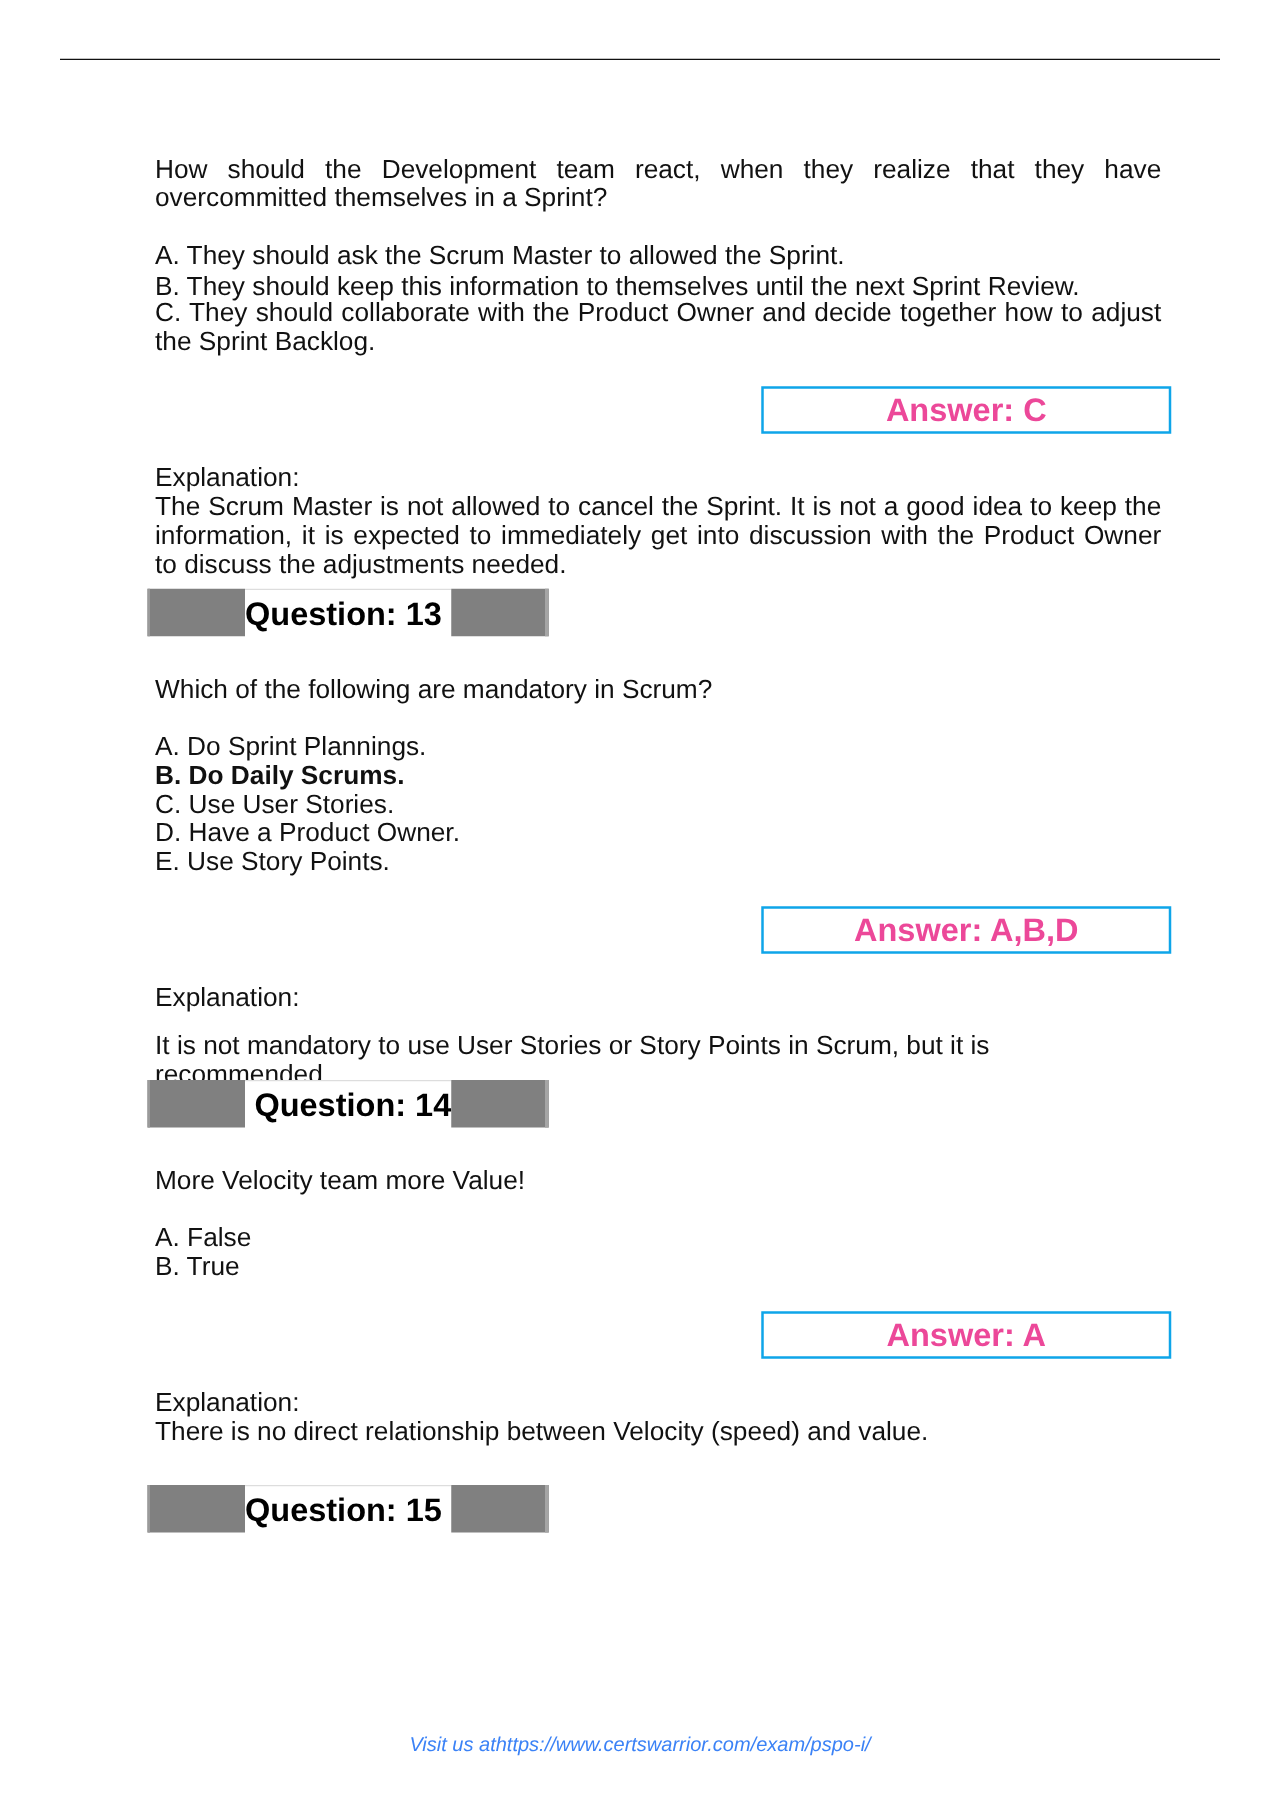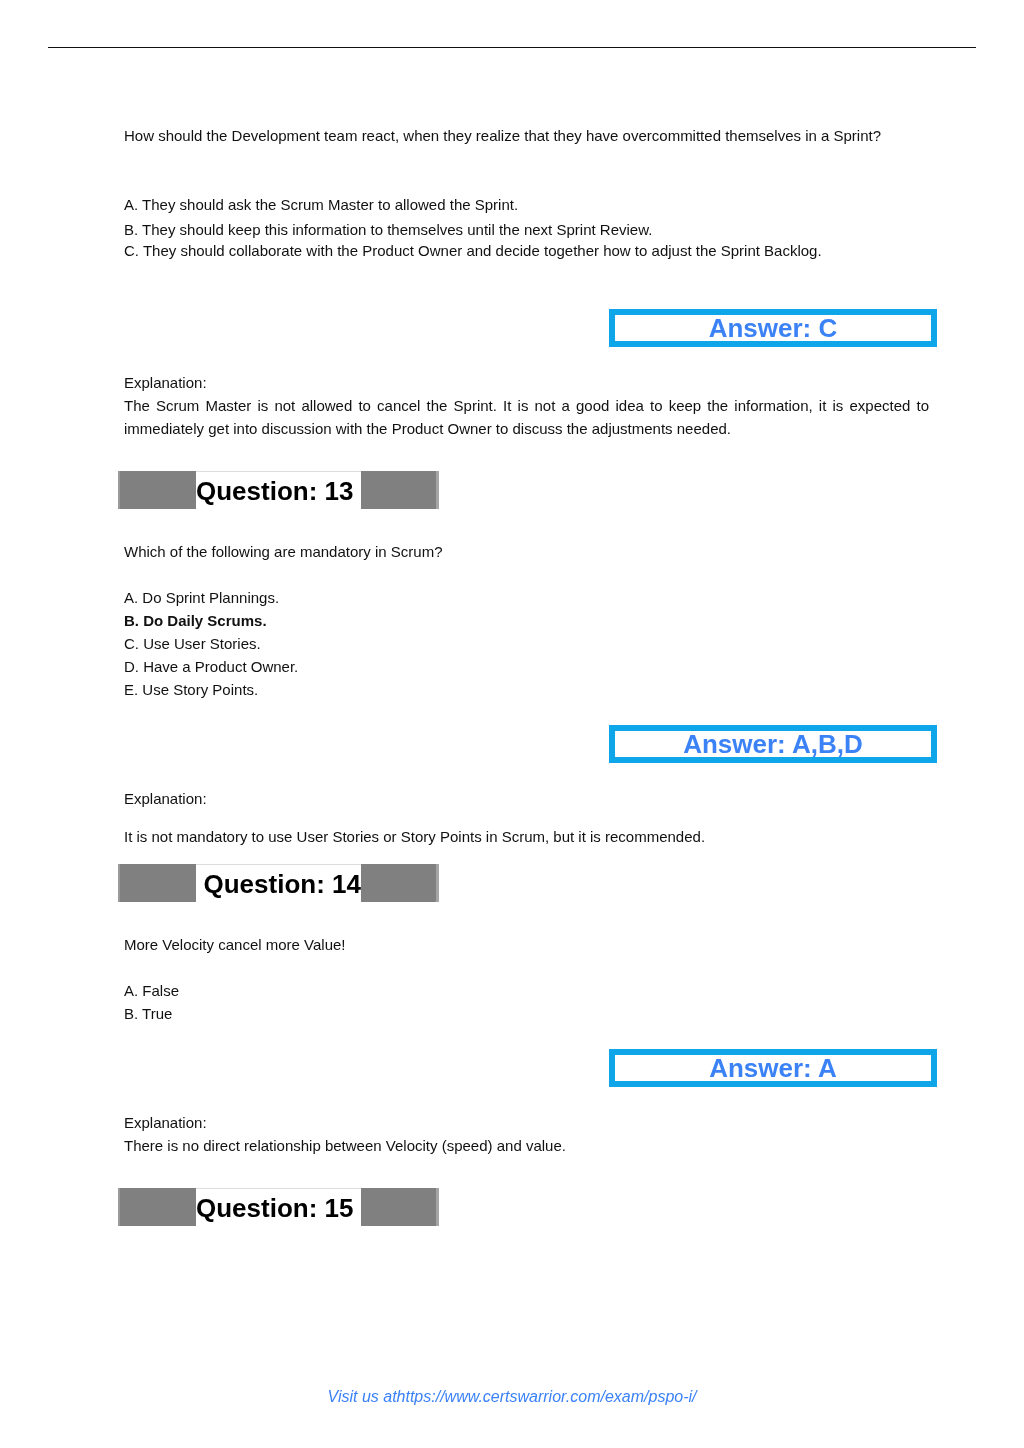--- a/index.html
+++ b/index.html
@@ -1,23 +1,23 @@
 <!DOCTYPE html>
 <html><head>
 <meta charset="utf-8">
 <style>
   html, body { margin: 0; padding: 0; background: #ffffff; }
   body { width: 1024px; height: 1448px; position: relative; overflow: hidden;
          font-family: "Liberation Sans", sans-serif; color: #111; }
   .rule { position: absolute; left: 48px; top: 47px; width: 928px; height: 1px; background: #111; }
-  .txt { position: absolute; left: 124px; width: 805px; font-size: 15px; line-height: 23px; }
+  .txt { position: absolute; left: 124px; width: 805px; font-size: 21px; line-height: 23px; }
   .justify { text-align: justify; text-align-last: left; }
-  .answer-box { position: absolute; left: 609px; width: 328px; height: 38px; border: 6px solid #0ea5e9;
+  .answer-box { position: absolute; left: 609px; width: 328px; height: 38px; border: 2px solid #0ea5e9;
                 display: flex; align-items: center; justify-content: center;
-                font-size: 26px; font-weight: bold; color: #3b82f6; box-sizing: border-box; }
+                font-size: 26px; font-weight: bold; color: #ec4899; box-sizing: border-box; }
   .q-banner { position: absolute; left: 118px; width: 321px; height: 38px; }
   .q-banner .bar-l { position: absolute; left: 0; top: 0; width: 78px; height: 38px; background: #808080; border-left: 2px solid #9a9a9a; box-sizing: border-box; }
   .q-banner .bar-r { position: absolute; left: 243px; top: 0; width: 78px; height: 38px; background: #808080; border-right: 3px solid #a5a5a5; box-sizing: border-box; }
   .q-banner .title { position: absolute; left: 78px; top: 0; width: 165px; height: 38px; background: #fff;
                      border-top: 1px solid #ddd; box-sizing: border-box;
                      font-size: 26px; font-weight: bold; line-height: 38px; color: #000; white-space: nowrap; }
   .footer { position: absolute; left: 0; width: 1024px; top: 1388px; text-align: center;
             font-style: italic; font-size: 16px; color: #3b82f6; }
 </style>
 </head>
@@ -46,21 +46,21 @@
 <div class="txt" style="top:678px;">E. Use Story Points.</div>
 <div class="answer-box" style="top:725px;">Answer: A,B,D</div>
 <div class="txt" style="top:787px;">Explanation:</div>
 <div class="txt" style="top:825px;">It is not mandatory to use User Stories or Story Points in Scrum, but it is recommended.</div>
 
 <div class="q-banner" style="top:864px;text-align:right;">
   <div class="bar-l"></div>
   <div class="title">Question: 14</div>
   <div class="bar-r"></div>
 </div>
-<div class="txt" style="top:933px;">More Velocity cancel more Value!</div>
+<div class="txt" style="top:933px;">More Velocity team more Value!</div>
 <div class="txt" style="top:979px;">A. False</div>
 <div class="txt" style="top:1002px;">B. True</div>
 <div class="answer-box" style="top:1049px;">Answer: A</div>
 <div class="txt" style="top:1111px;">Explanation:</div>
 <div class="txt" style="top:1134px;">There is no direct relationship between Velocity (speed) and value.</div>
 
 <div class="q-banner" style="top:1188px;">
   <div class="bar-l"></div>
   <div class="title">Question: 15</div>
   <div class="bar-r"></div>

